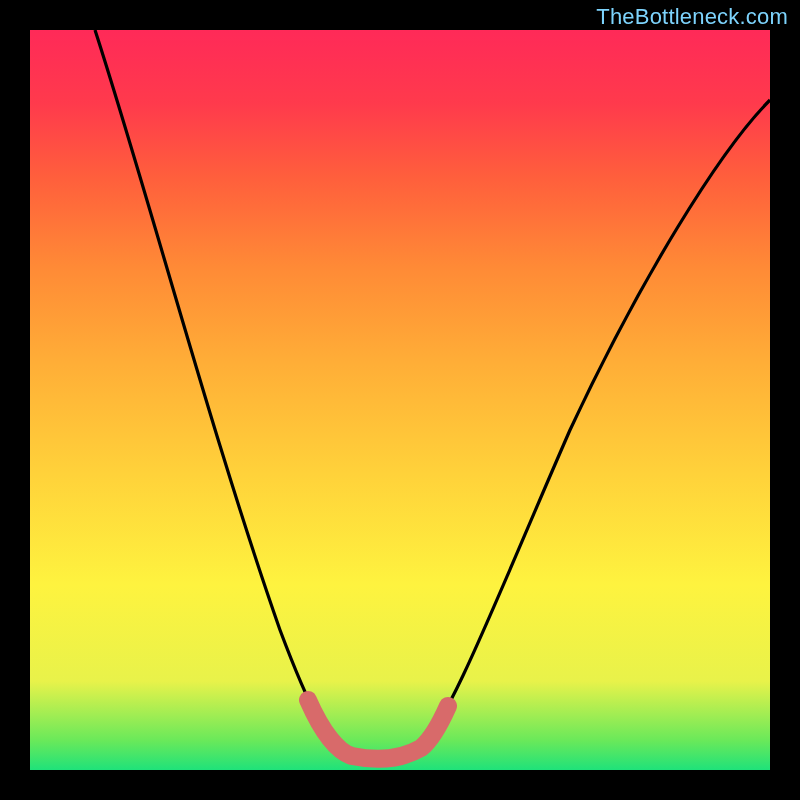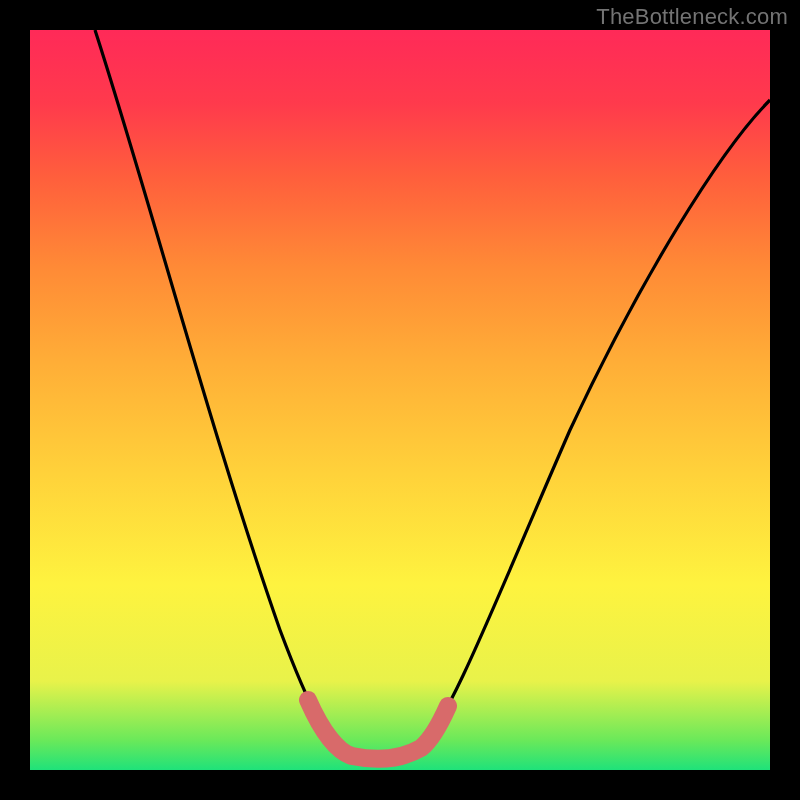--- a/index.html
+++ b/index.html
@@ -37,21 +37,21 @@
       #ff8a36 68%,
       #ff5f3c 80%,
       #ff3a4c 90%,
       #ff2a58 100%
     );
   }
   .watermark {
     position: absolute;
     top: 4px;
     right: 12px;
-    color: #737373;
+    color: #7dd3fc;
     font-size: 22px;
     font-weight: 500;
     letter-spacing: 0.2px;
     user-select: none;
   }
   svg.curve {
     position: absolute;
     left: 0;
     top: 0;
     width: 740px;

